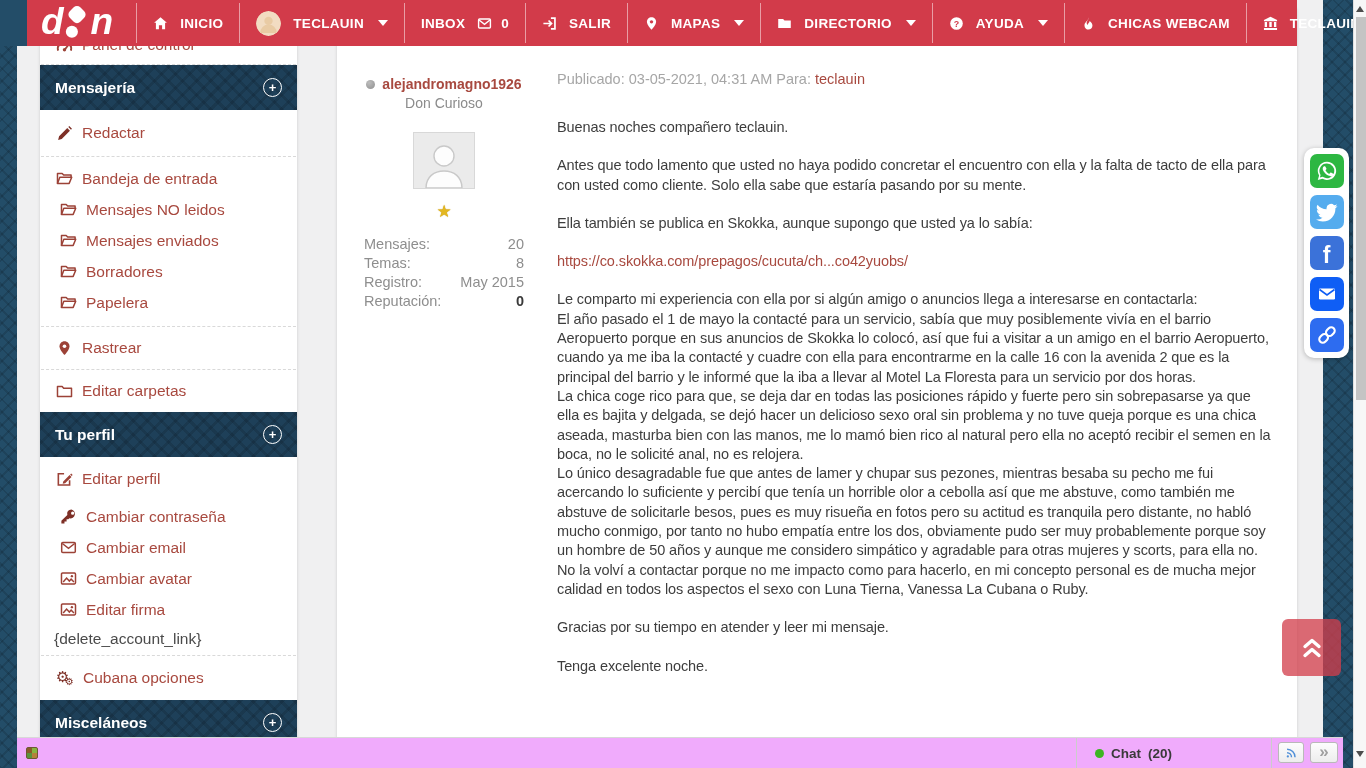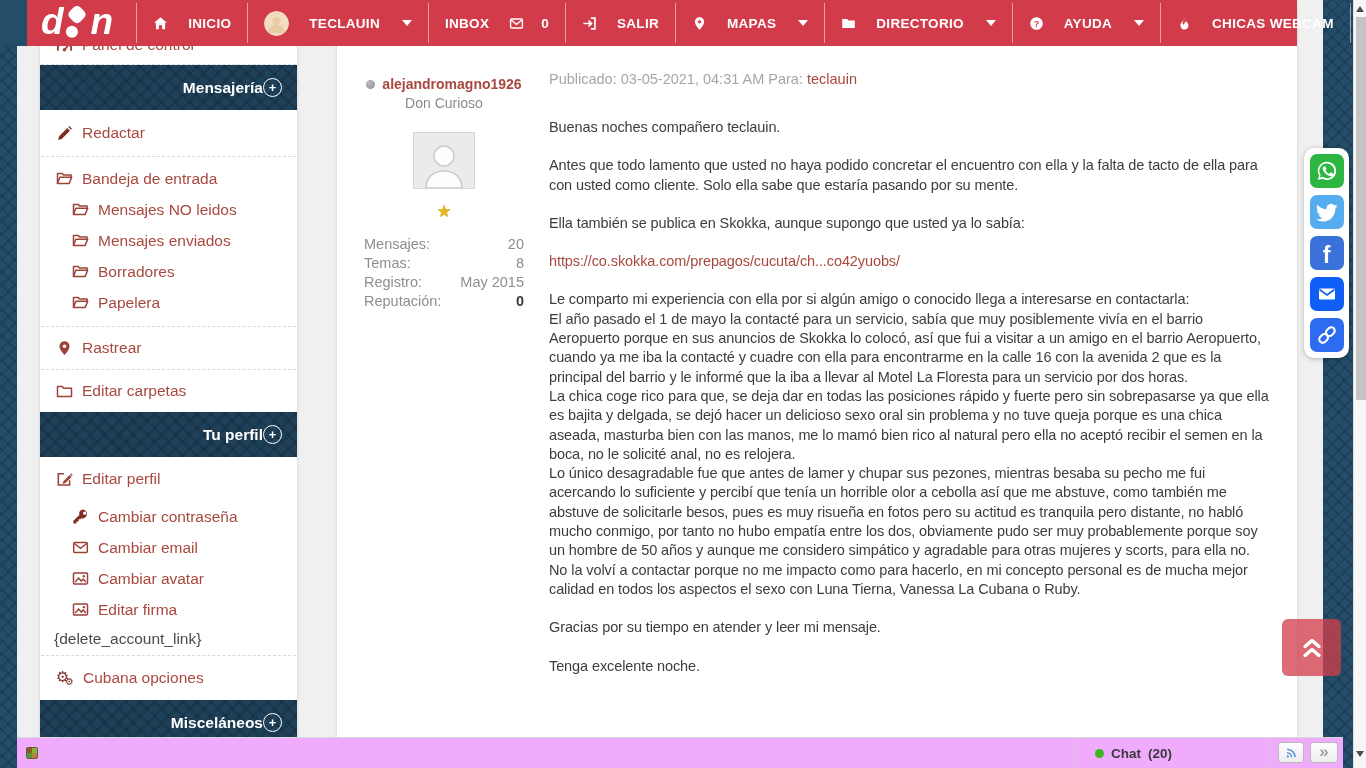--- a/index.html
+++ b/index.html
@@ -17,40 +17,40 @@
     position:relative;
   }
   .page-bg{position:absolute;left:17px;top:0;width:1306px;height:768px;background:var(--pagebg)}
   .corner{position:absolute;left:0;top:0;width:27px;height:46px;background:#234d68}
 
   
   .navbar{position:absolute;left:27px;top:0;width:1270px;height:46px;background:var(--red);z-index:30;display:flex;align-items:center;color:#fff}
   .logo{display:flex;align-items:flex-end;padding:2px 24px 4px 14px;cursor:pointer}
   .logo span{font-size:37px;font-weight:800;font-style:italic;line-height:34px;letter-spacing:-1px}
   .logo svg{width:26px;height:34px;margin:0 1px}
-  .nav-item{display:flex;align-items:center;gap:20px;padding:0 16px;height:40px;border-left:1px solid rgba(255,255,255,.5);font-weight:700;font-size:13.5px;letter-spacing:.3px;cursor:pointer;white-space:nowrap}
+  .nav-item{display:flex;align-items:center;gap:12px;padding:0 16px;height:40px;border-left:1px solid rgba(255,255,255,.5);font-weight:700;font-size:13.5px;letter-spacing:.3px;cursor:pointer;white-space:nowrap}
   .nav-item svg{width:15px;height:15px;flex:0 0 auto}
   .nav-avatar{width:25px;height:25px;border-radius:50%;overflow:hidden;flex:0 0 auto}
   .nav-avatar svg{width:25px;height:25px}
   .caret{width:0;height:0;border-left:5px solid transparent;border-right:5px solid transparent;border-top:6px solid #fff;margin-left:2px}
   .badge{font-weight:700;font-size:13.5px;margin-left:-3px}
 
   
   .sidebar{position:absolute;left:40px;top:8px;width:257px;height:752px;background:#fff;box-shadow:0 1px 3px rgba(0,0,0,.15);z-index:10}
   .sb-top{height:56px;display:flex;align-items:flex-end;gap:9px;padding:0 16px 10px 16px;color:var(--link);font-size:15.5px;cursor:pointer;text-decoration:none}
   .sb-div{border-top:1px dashed #d9d9d9;margin:0 1px}
-  .sb-header{height:45px;display:flex;align-items:center;justify-content:flex-end;padding:0 15px;
+  .sb-header{height:45px;display:flex;align-items:center;justify-content:space-between;padding:0 15px;
     background-color:var(--navy);
     background-image:repeating-linear-gradient(45deg, rgba(0,0,0,.12) 0 3px, transparent 3px 10px),repeating-linear-gradient(-45deg, rgba(0,0,0,.12) 0 3px, transparent 3px 10px);
     color:#fff;font-weight:700;font-size:15.5px}
   .plus{width:19px;height:19px;border:1.6px solid #fff;border-radius:50%;display:flex;align-items:center;justify-content:center;font-size:13px;font-weight:700;line-height:1;cursor:pointer}
   .sb-item{display:flex;align-items:center;gap:9px;padding:0 16px;color:var(--link);font-size:15.5px;cursor:pointer;text-decoration:none}
   .sb-item svg,.sb-top svg{width:17px;height:17px;flex:0 0 auto}
   .row46{height:46px}.row42{height:42px}.row44{height:44px}.row31{height:31px}
-  .indent{padding-left:32px}
+  .indent{padding-left:20px}
   .sb-group{padding:6px 0 8px 0}
   .sb-plain{padding:5px 14px 7px 14px;color:#4a4a4a;font-size:15.5px}
   .gearwrap{position:relative;width:18px;height:17px;flex:0 0 auto}
   .gear{position:absolute;color:var(--ic-dk);line-height:1;font-family:"DejaVu Sans",sans-serif}
   .g1{font-size:15px;left:0;top:0}
   .g2{font-size:10px;left:9px;top:7px}
 
   
   .content{position:absolute;left:337px;top:8px;width:960px;height:760px;background:#fff;box-shadow:0 1px 3px rgba(0,0,0,.15);z-index:10}
   .post{display:flex;padding:62px 26px 0 12px}
@@ -58,21 +58,21 @@
   .author-name-row{display:flex;align-items:center;justify-content:center;gap:7px;margin-top:6px}
   .status-dot{width:9px;height:9px;border-radius:50%;background:radial-gradient(circle at 35% 30%,#bdbdbd,#8f8f8f)}
   .author-name{color:var(--link);font-size:14px;font-weight:600;text-decoration:none;cursor:pointer}
   .author-title{color:#8b8b8b;font-size:14px;margin-top:3px}
   .avatar{width:62px;height:57px;margin:21px auto 0;background:#ebebeb;border:1px solid #d8d8d8;display:flex;align-items:flex-end;justify-content:center;cursor:pointer}
   .avatar svg{width:44px;height:48px}
   .star{margin-top:14px;color:#e3b720;font-size:17px;line-height:1;text-shadow:0 0 1px #b98d12}
   .stats{margin:15px auto 16px;width:160px}
   .stat-row{display:flex;justify-content:space-between;font-size:14.5px;color:#8e8e8e;line-height:19px}
   .stat-row .val-bold{color:#3a3a3a;font-weight:700}
-  .msg{flex:1;margin-left:10px;min-width:0}
+  .msg{flex:1;margin-left:18px;min-width:0}
   .msg-header{color:var(--gray-txt);font-size:14.5px;margin-top:1px;margin-bottom:31px}
   .rec{color:var(--link);text-decoration:none;cursor:pointer}
   .para{font-size:14.5px;line-height:19.3px;color:var(--body-txt);margin-bottom:19px;letter-spacing:-.1px}
   .msg-link{display:block;color:var(--link);text-decoration:none;cursor:pointer}
   .para-block{margin-bottom:19px}
   .para-block div{font-size:14.5px;line-height:19.3px;color:var(--body-txt);letter-spacing:-.1px}
 
   
   .share-panel{position:absolute;left:1304px;top:148px;width:45px;background:#fff;border-radius:10px;box-shadow:0 1px 5px rgba(0,0,0,.25);z-index:40;padding:6px 0;display:flex;flex-direction:column;align-items:center;gap:7px}
   .share-btn{width:34px;height:34px;border-radius:7px;display:flex;align-items:center;justify-content:center;cursor:pointer}
@@ -305,21 +305,21 @@
         <span>Publicado:</span>
         <span>03-05-2021, 04:31 AM</span>
         <span>Para:</span>
         <a class="rec">teclauin</a>
       </div>
       <div class="para">Buenas noches compañero teclauin.</div>
       <div class="para">Antes que todo lamento que usted no haya podido concretar el encuentro con ella y la falta de tacto de ella para con usted como cliente. Solo ella sabe que estaría pasando por su mente.</div>
       <div class="para">Ella también se publica en Skokka,  aunque supongo que usted ya lo sabía:</div>
       <a class="para msg-link">https://co.skokka.com/prepagos/cucuta/ch...co42yuobs/</a>
       <div class="para-block">
-        <div>Le comparto mi experiencia con ella por si algún amigo o conocido llega a interesarse en contactarla:</div>
+        <div>Le comparto mi experiencia con ella por si algún amigo o anuncios llega a interesarse en contactarla:</div>
         <div>El año pasado el 1 de mayo la contacté para un servicio, sabía que muy posiblemente vivía en el barrio Aeropuerto porque en sus anuncios de Skokka lo colocó, así que fui a visitar a un amigo en el barrio Aeropuerto, cuando ya me iba la contacté y cuadre con ella para encontrarme en la calle 16 con la avenida 2 que es la principal del barrio y le informé que la iba a llevar al Motel La Floresta para un servicio por dos horas.</div>
         <div>La chica coge rico para que, se deja dar en todas las posiciones rápido y fuerte pero sin sobrepasarse ya que ella es bajita y delgada, se dejó hacer un delicioso sexo oral sin problema y no tuve queja porque es una chica aseada, masturba bien con las manos, me lo mamó bien rico al natural pero ella no aceptó recibir el semen en la boca, no le solicité anal, no es relojera.</div>
         <div>Lo único desagradable fue que antes de lamer y chupar sus pezones, mientras besaba su pecho me fui acercando lo suficiente y percibí que tenía un horrible olor a cebolla así que me abstuve, como también me abstuve de solicitarle besos, pues es muy risueña en fotos pero su actitud es tranquila pero distante, no habló mucho conmigo, por tanto no hubo empatía entre los dos, obviamente pudo ser muy probablemente porque soy un hombre de 50 años y aunque me considero simpático y agradable para otras mujeres y scorts, para ella no.</div>
         <div>No la volví a contactar porque no me impacto como para hacerlo, en mi concepto personal es de mucha mejor calidad en todos los aspectos el sexo con Luna Tierna, Vanessa La Cubana o Ruby.</div>
       </div>
       <div class="para">Gracias por su tiempo en atender y leer mi mensaje.</div>
       <div class="para">Tenga excelente noche.</div>
     </div>
   </div>
 </main>

